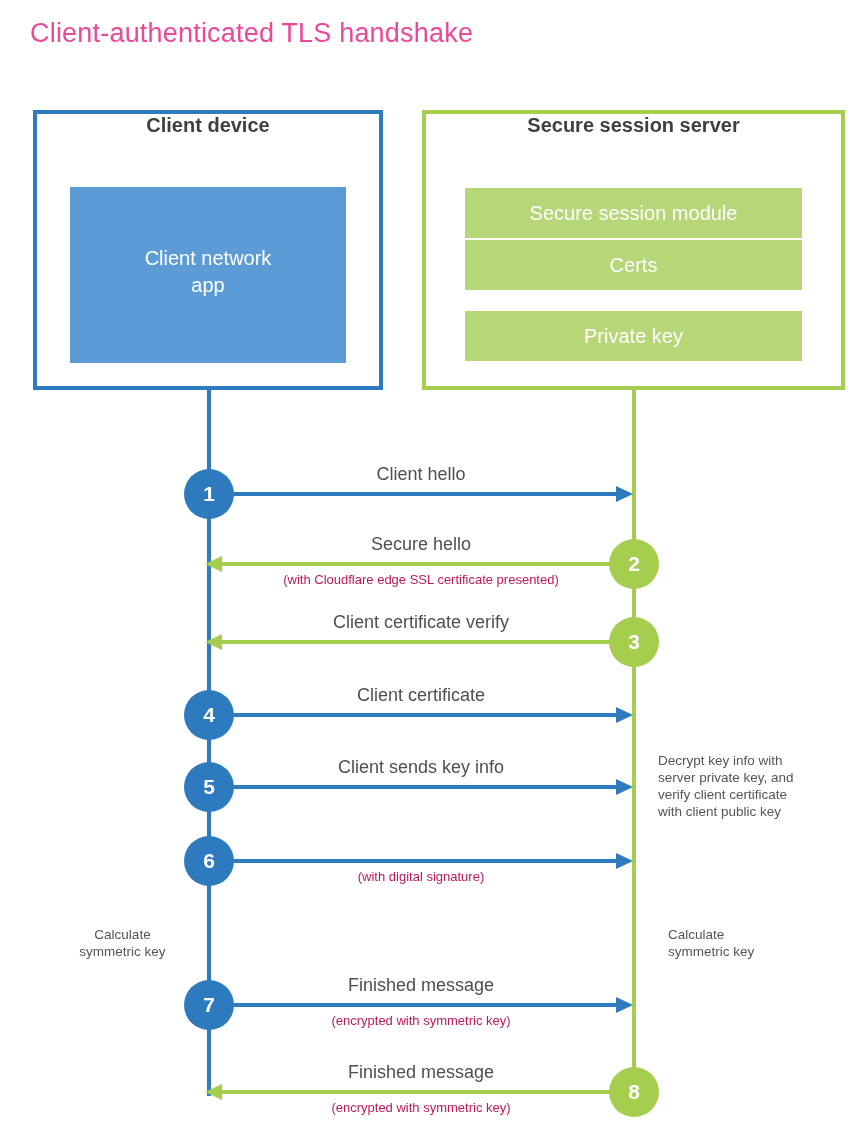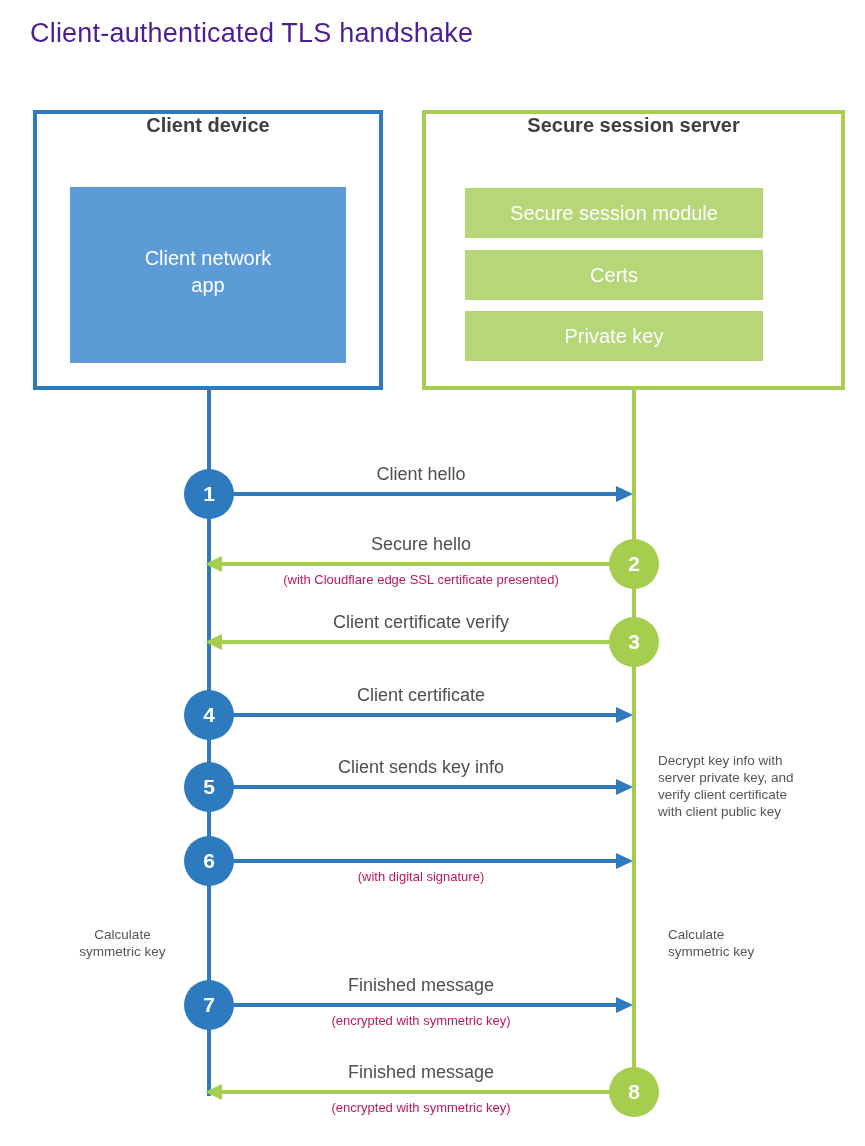--- a/index.html
+++ b/index.html
@@ -9,47 +9,47 @@
     --green-light:#b6d778;
     --ink-dark:#3f3f3f;
     --ink:#4f4f4f;
   }
   html,body{margin:0;padding:0;background:#ffffff;}
   body{font-family:"Liberation Sans","DejaVu Sans",sans-serif;color:var(--ink);}
   #canvas{position:relative;width:865px;height:1146px;background:#ffffff;overflow:hidden;}
 
   .page-title{
     position:absolute;left:30px;top:18px;
-    font-size:27px;font-weight:300;color:#4c1d95;letter-spacing:.2px;
+    font-size:27px;font-weight:300;color:#ec4899;letter-spacing:.2px;
   }
 
   
   .entity-box{position:absolute;top:110px;height:272px;border:4px solid;background:#fff;}
   .client-box{left:33px;width:342px;border-color:var(--blue);}
   .server-box{left:422px;width:415px;border-color:var(--green);}
   .box-title{
     text-align:center;
     font-size:20px;font-weight:bold;color:var(--ink-dark);
   }
 
   .app-box{
     position:absolute;left:70px;top:187px;width:276px;height:176px;
     background:var(--blue-light);
     display:flex;flex-direction:column;justify-content:center;align-items:center;
     padding-bottom:6px;box-sizing:border-box;
     color:#fff;font-size:20px;line-height:27px;
   }
 
   .module-bar{
-    position:absolute;left:465px;width:298px;height:50px;
+    position:absolute;left:465px;width:337px;height:50px;
     background:var(--green-light);
     color:#fff;font-size:20px;line-height:50px;text-align:center;
   }
   .bar-1{top:188px;}
-  .bar-2{top:250px;}
+  .bar-2{top:240px;}
   .bar-3{top:311px;}
 
   
   .lifeline{position:absolute;width:4px;top:386px;}
   .lifeline.blue{left:207px;height:710px;background:var(--blue);}
   .lifeline.green{left:632px;height:706px;background:var(--green);}
 
   
   .circle{
     position:absolute;width:50px;height:50px;border-radius:50%;

